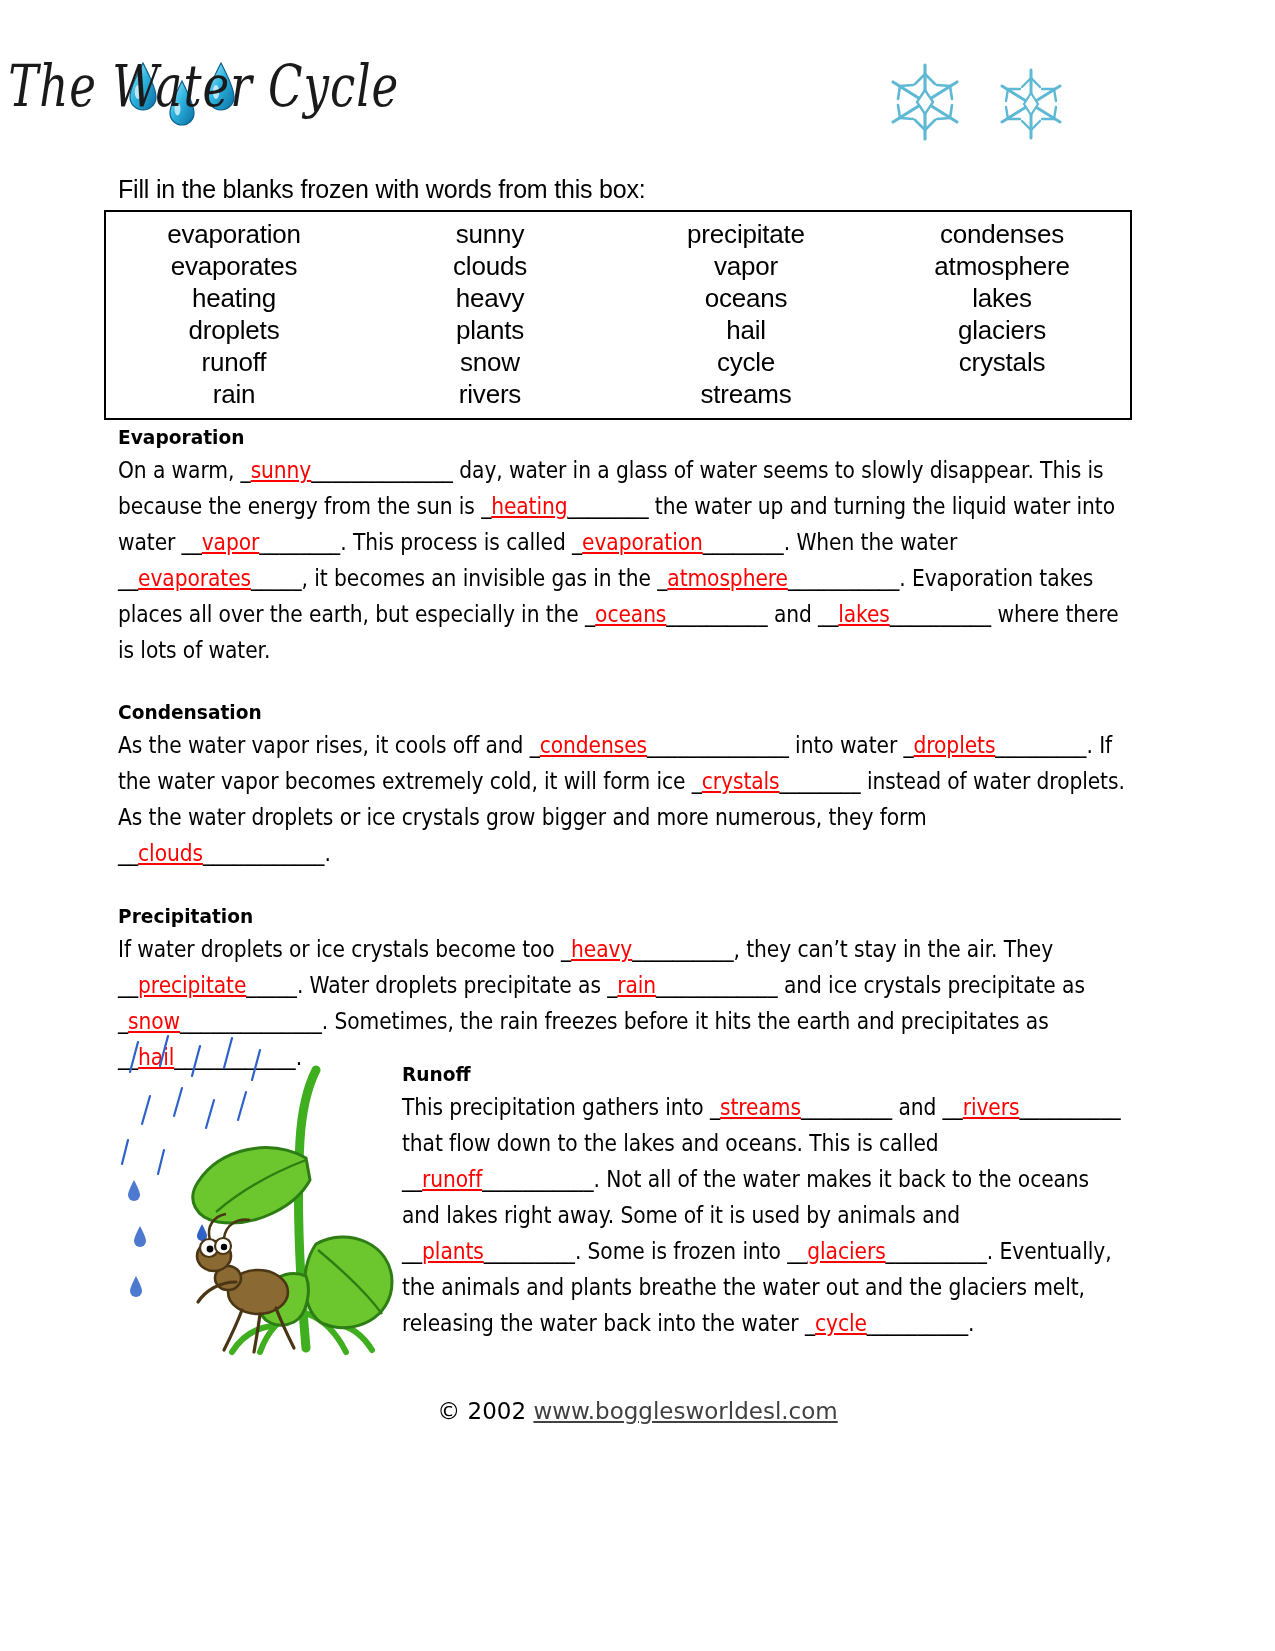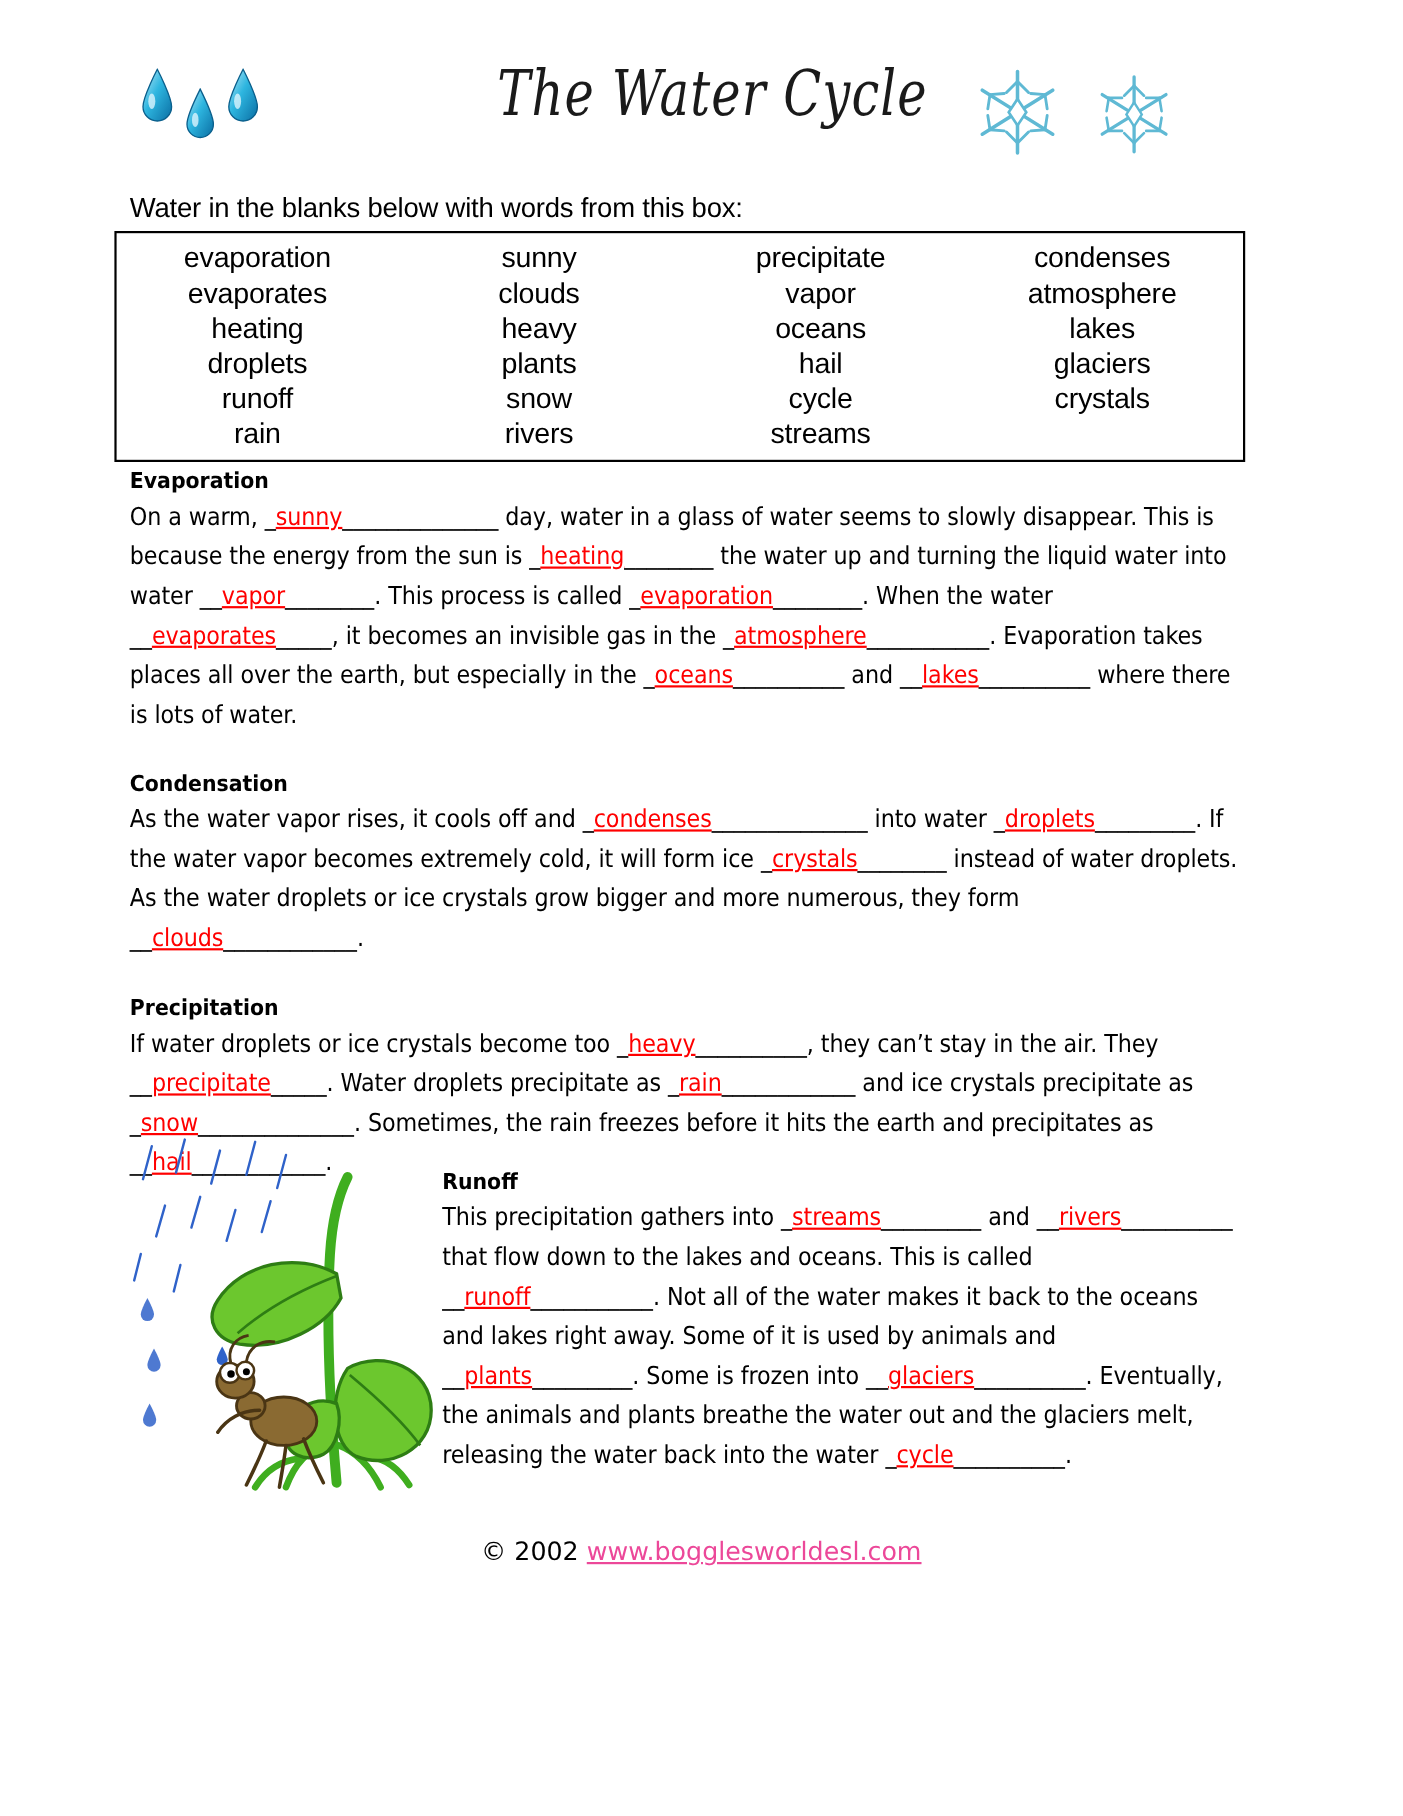--- a/index.html
+++ b/index.html
@@ -35,22 +35,20 @@
     width: 26px;
     height: 46px;
   }
   .drop svg { display:block; width:100%; height:100%; }
 
   .title-wrap {
     position: absolute;
     left: 0;
     right: 0;
     top: 58px;
-    text-align: center;
-    padding-left: 20px;
   }
   .title {
     display: inline-block;
     font-family: "DejaVu Serif", serif;
     font-size: 47px;
     letter-spacing: 1px;
     font-weight: 400;
     font-style: italic;
     color: #1a1a1a;
     transform: scaleY(1.22) scaleX(0.96);
@@ -156,21 +154,21 @@
   .footer {
     position: absolute;
     left: 0; right: 0;
     top: 1398px;
     text-align: center;
     font-family: "DejaVu Sans", sans-serif;
     font-size: 23px;
     color: #000;
   }
   .footer .link {
-    color: #ec4899;
+    color: #404040;
     text-decoration: underline;
   }
 </style>
 </head>
 <body>
 
 <div class="header">
 
   <div class="drops">
     <div class="drop" style="left:0px;top:0px;width:30px;height:52px;">
@@ -263,21 +261,21 @@
             <line x1="13" y1="53" x2="11" y2="41"></line>
               <line x1="13" y1="53" x2="25" y2="53"></line>
           </g>
           <polygon points="36,27 43,38 36,49 29,38" stroke-width="2.2" fill="#ffffff"></polygon>
         </g>
       </svg>
     </div>
   </div>
 </div>
 
-<div class="instruction">Water in the blanks below with words from this box:</div>
+<div class="instruction">Fill in the blanks frozen with words from this box:</div>
 
 <div class="wordbox" id="word-box">
     <div class="wordbox-row">
       <div class="wordbox-cell">evaporation</div>
       <div class="wordbox-cell">sunny</div>
       <div class="wordbox-cell">precipitate</div>
       <div class="wordbox-cell">condenses</div>
     </div>
     <div class="wordbox-row">
       <div class="wordbox-cell">evaporates</div>

